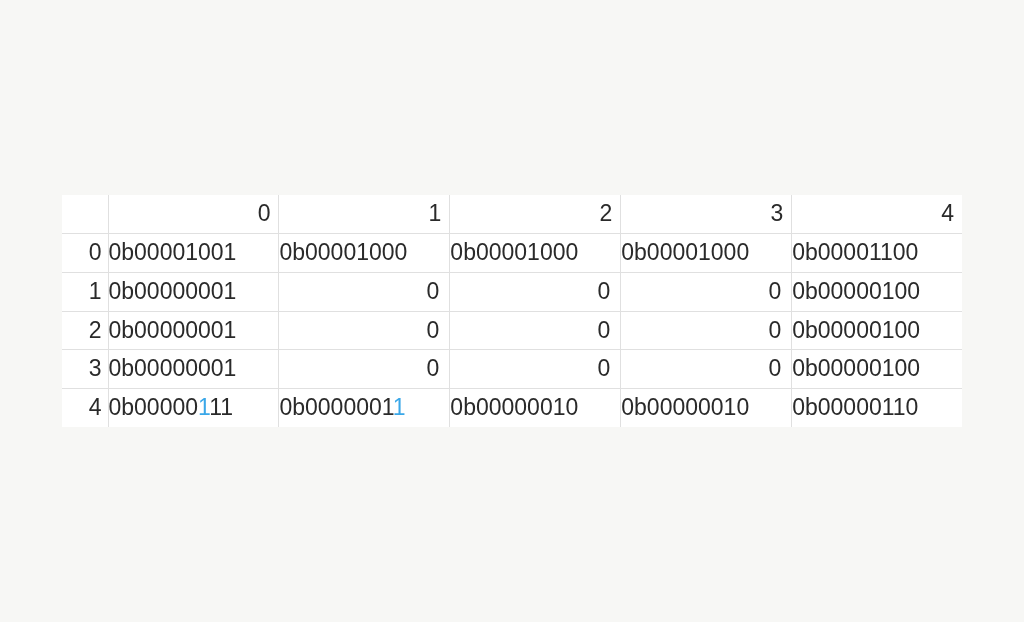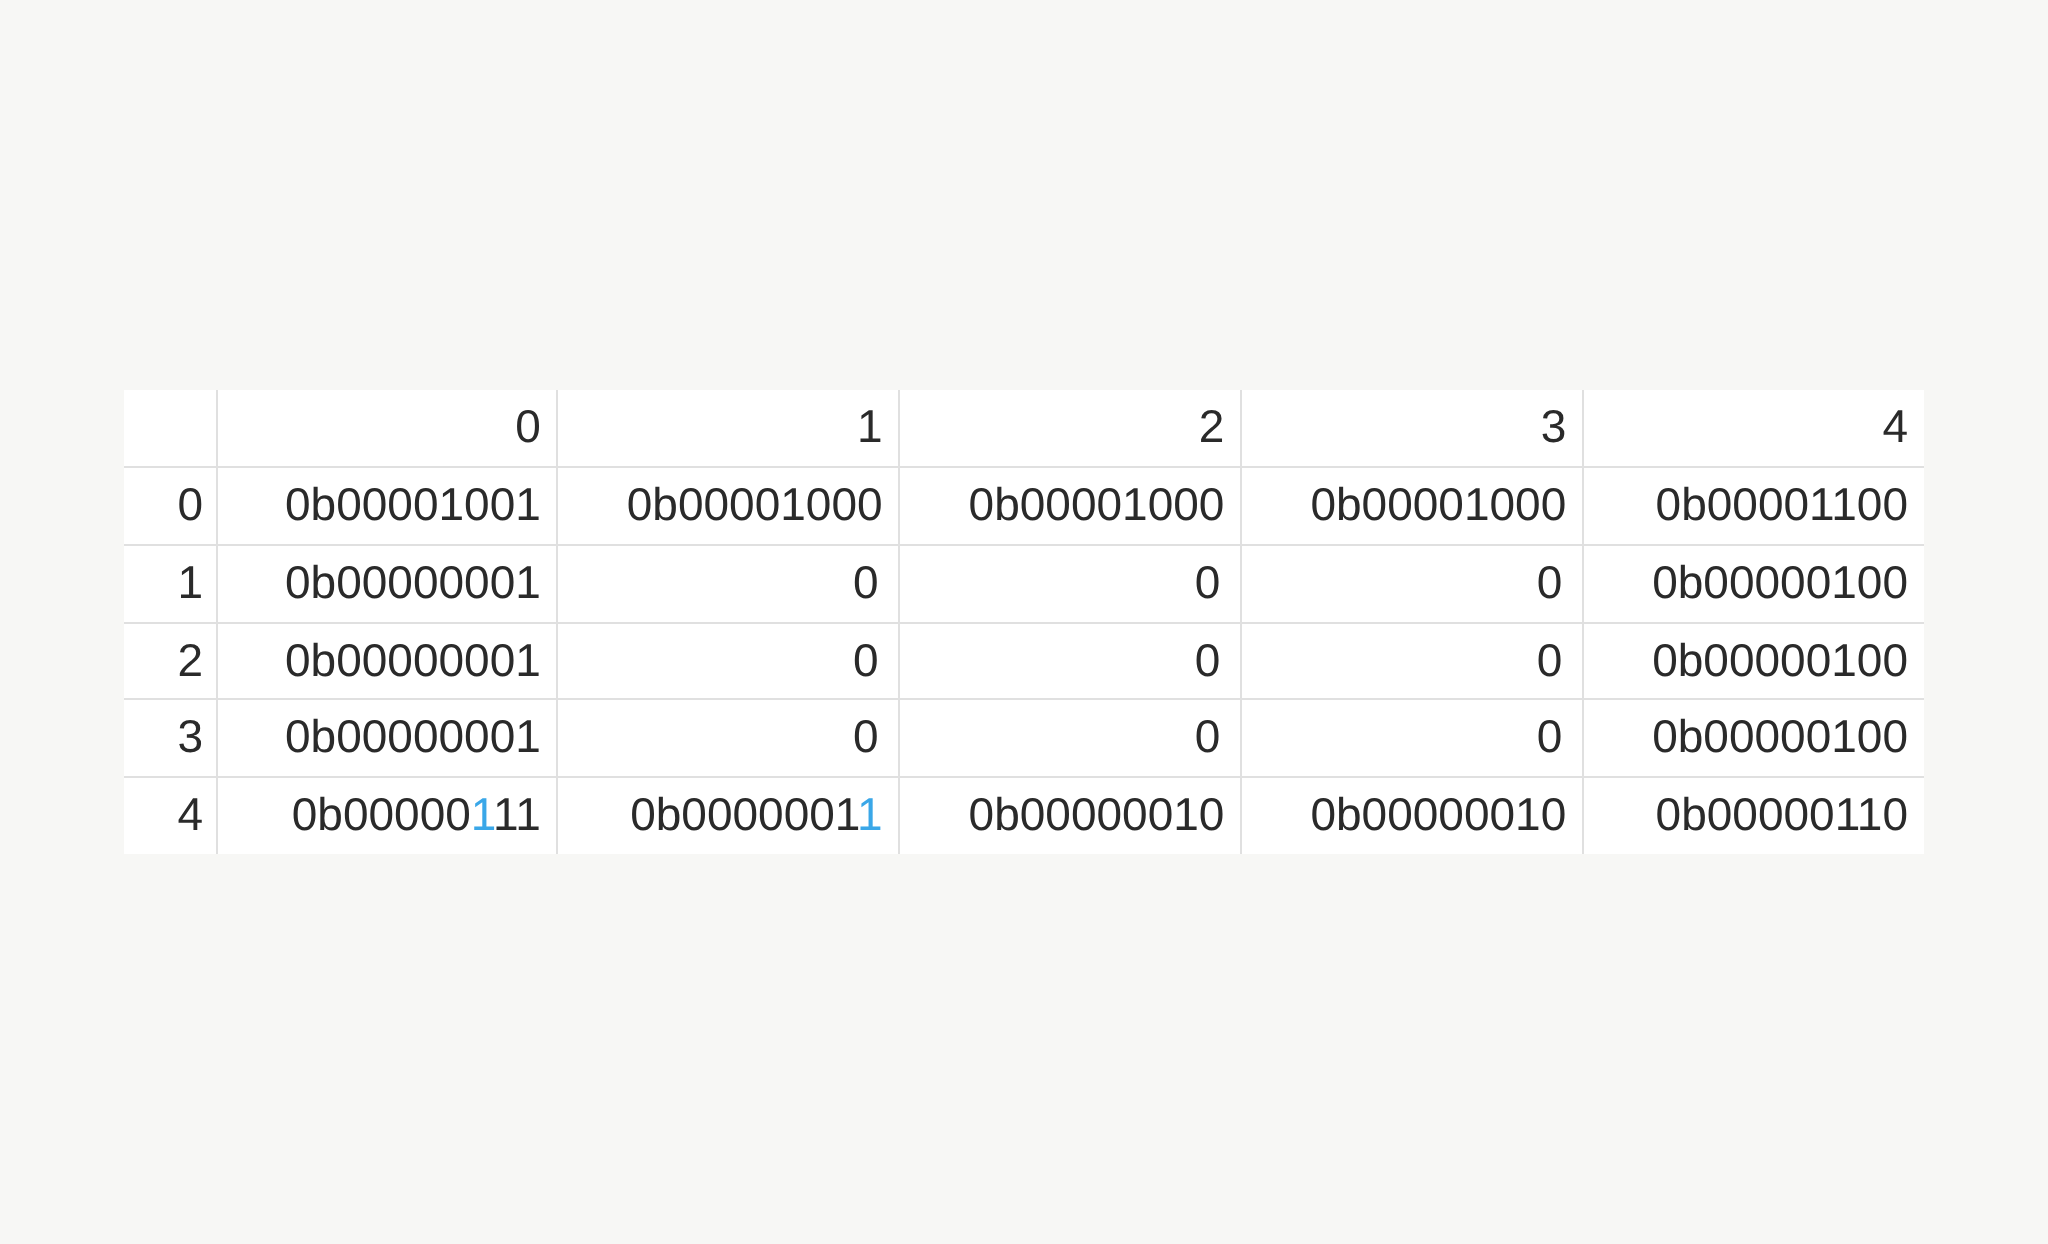--- a/index.html
+++ b/index.html
@@ -48,22 +48,22 @@
     }
     th:last-child,
     td:last-child {
       border-right: none;
     }
     tbody tr:last-child td {
       border-bottom: none;
     }
     
     td.left {
-      text-align: right;
-      padding-left: 18px;
+      text-align: left;
+      padding-left: 0;
     }
     td.right {
       text-align: right;
       padding-right: 10px;
     }
     .hl {
       color: #3aa7e8;
     }
   </style>
 </head>

